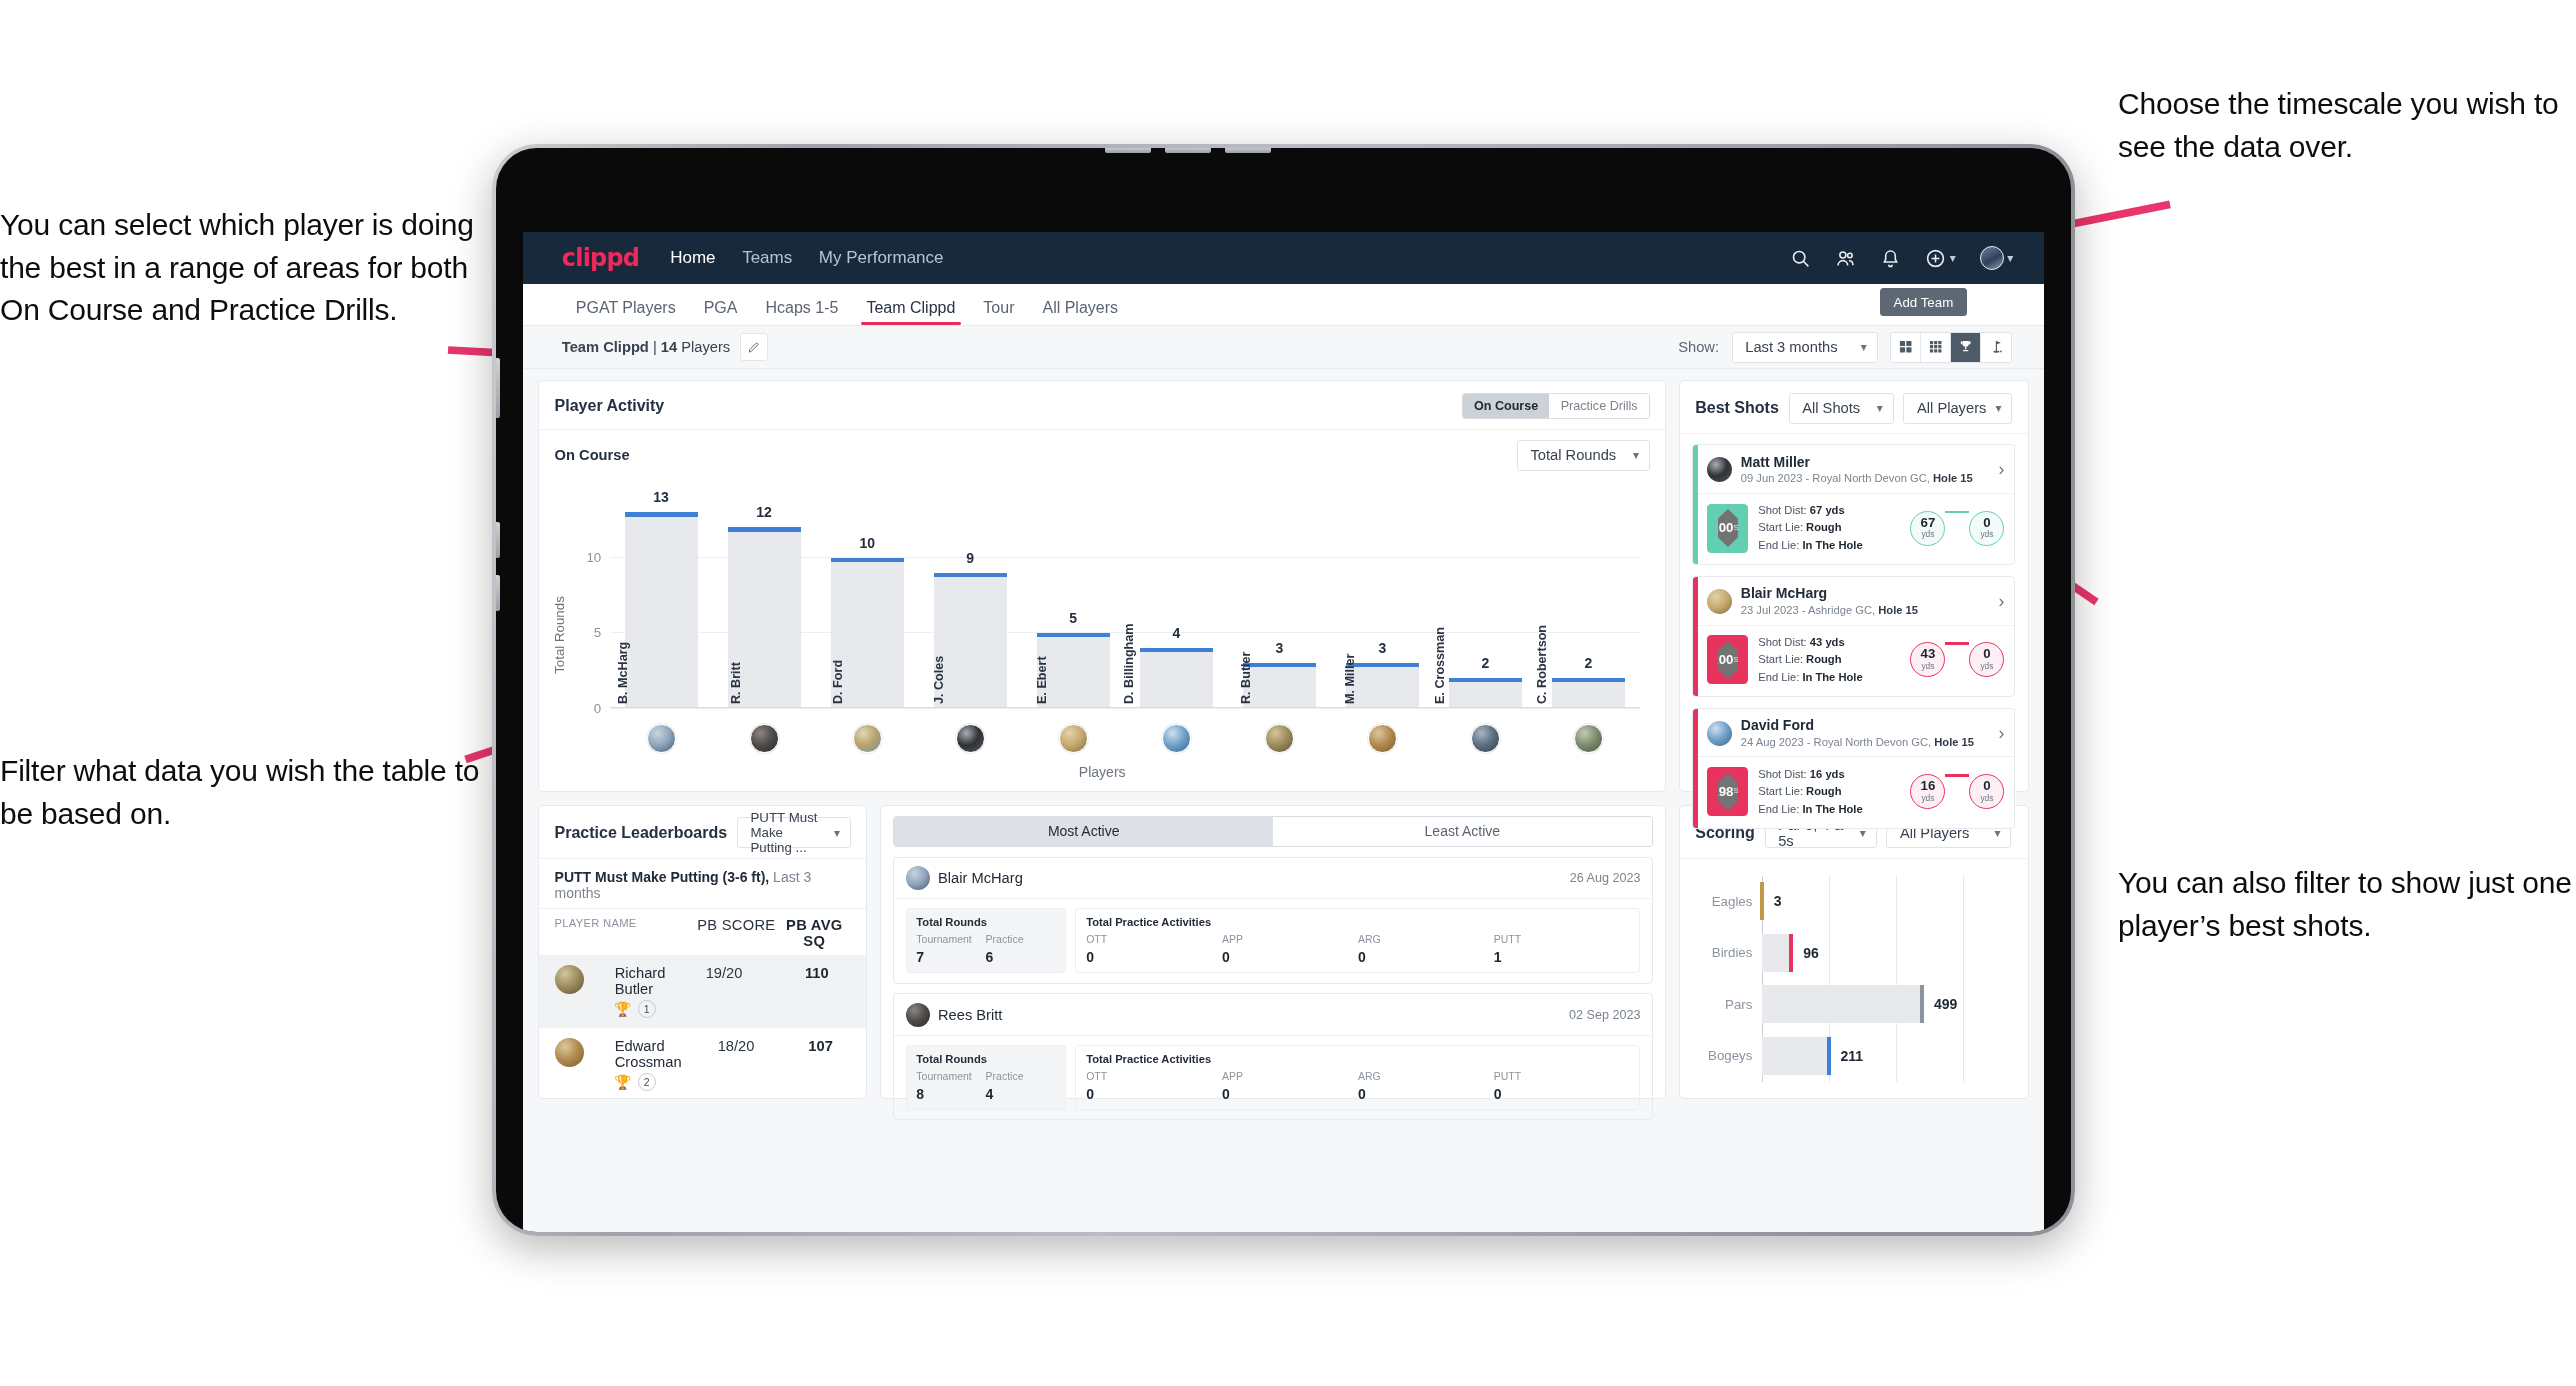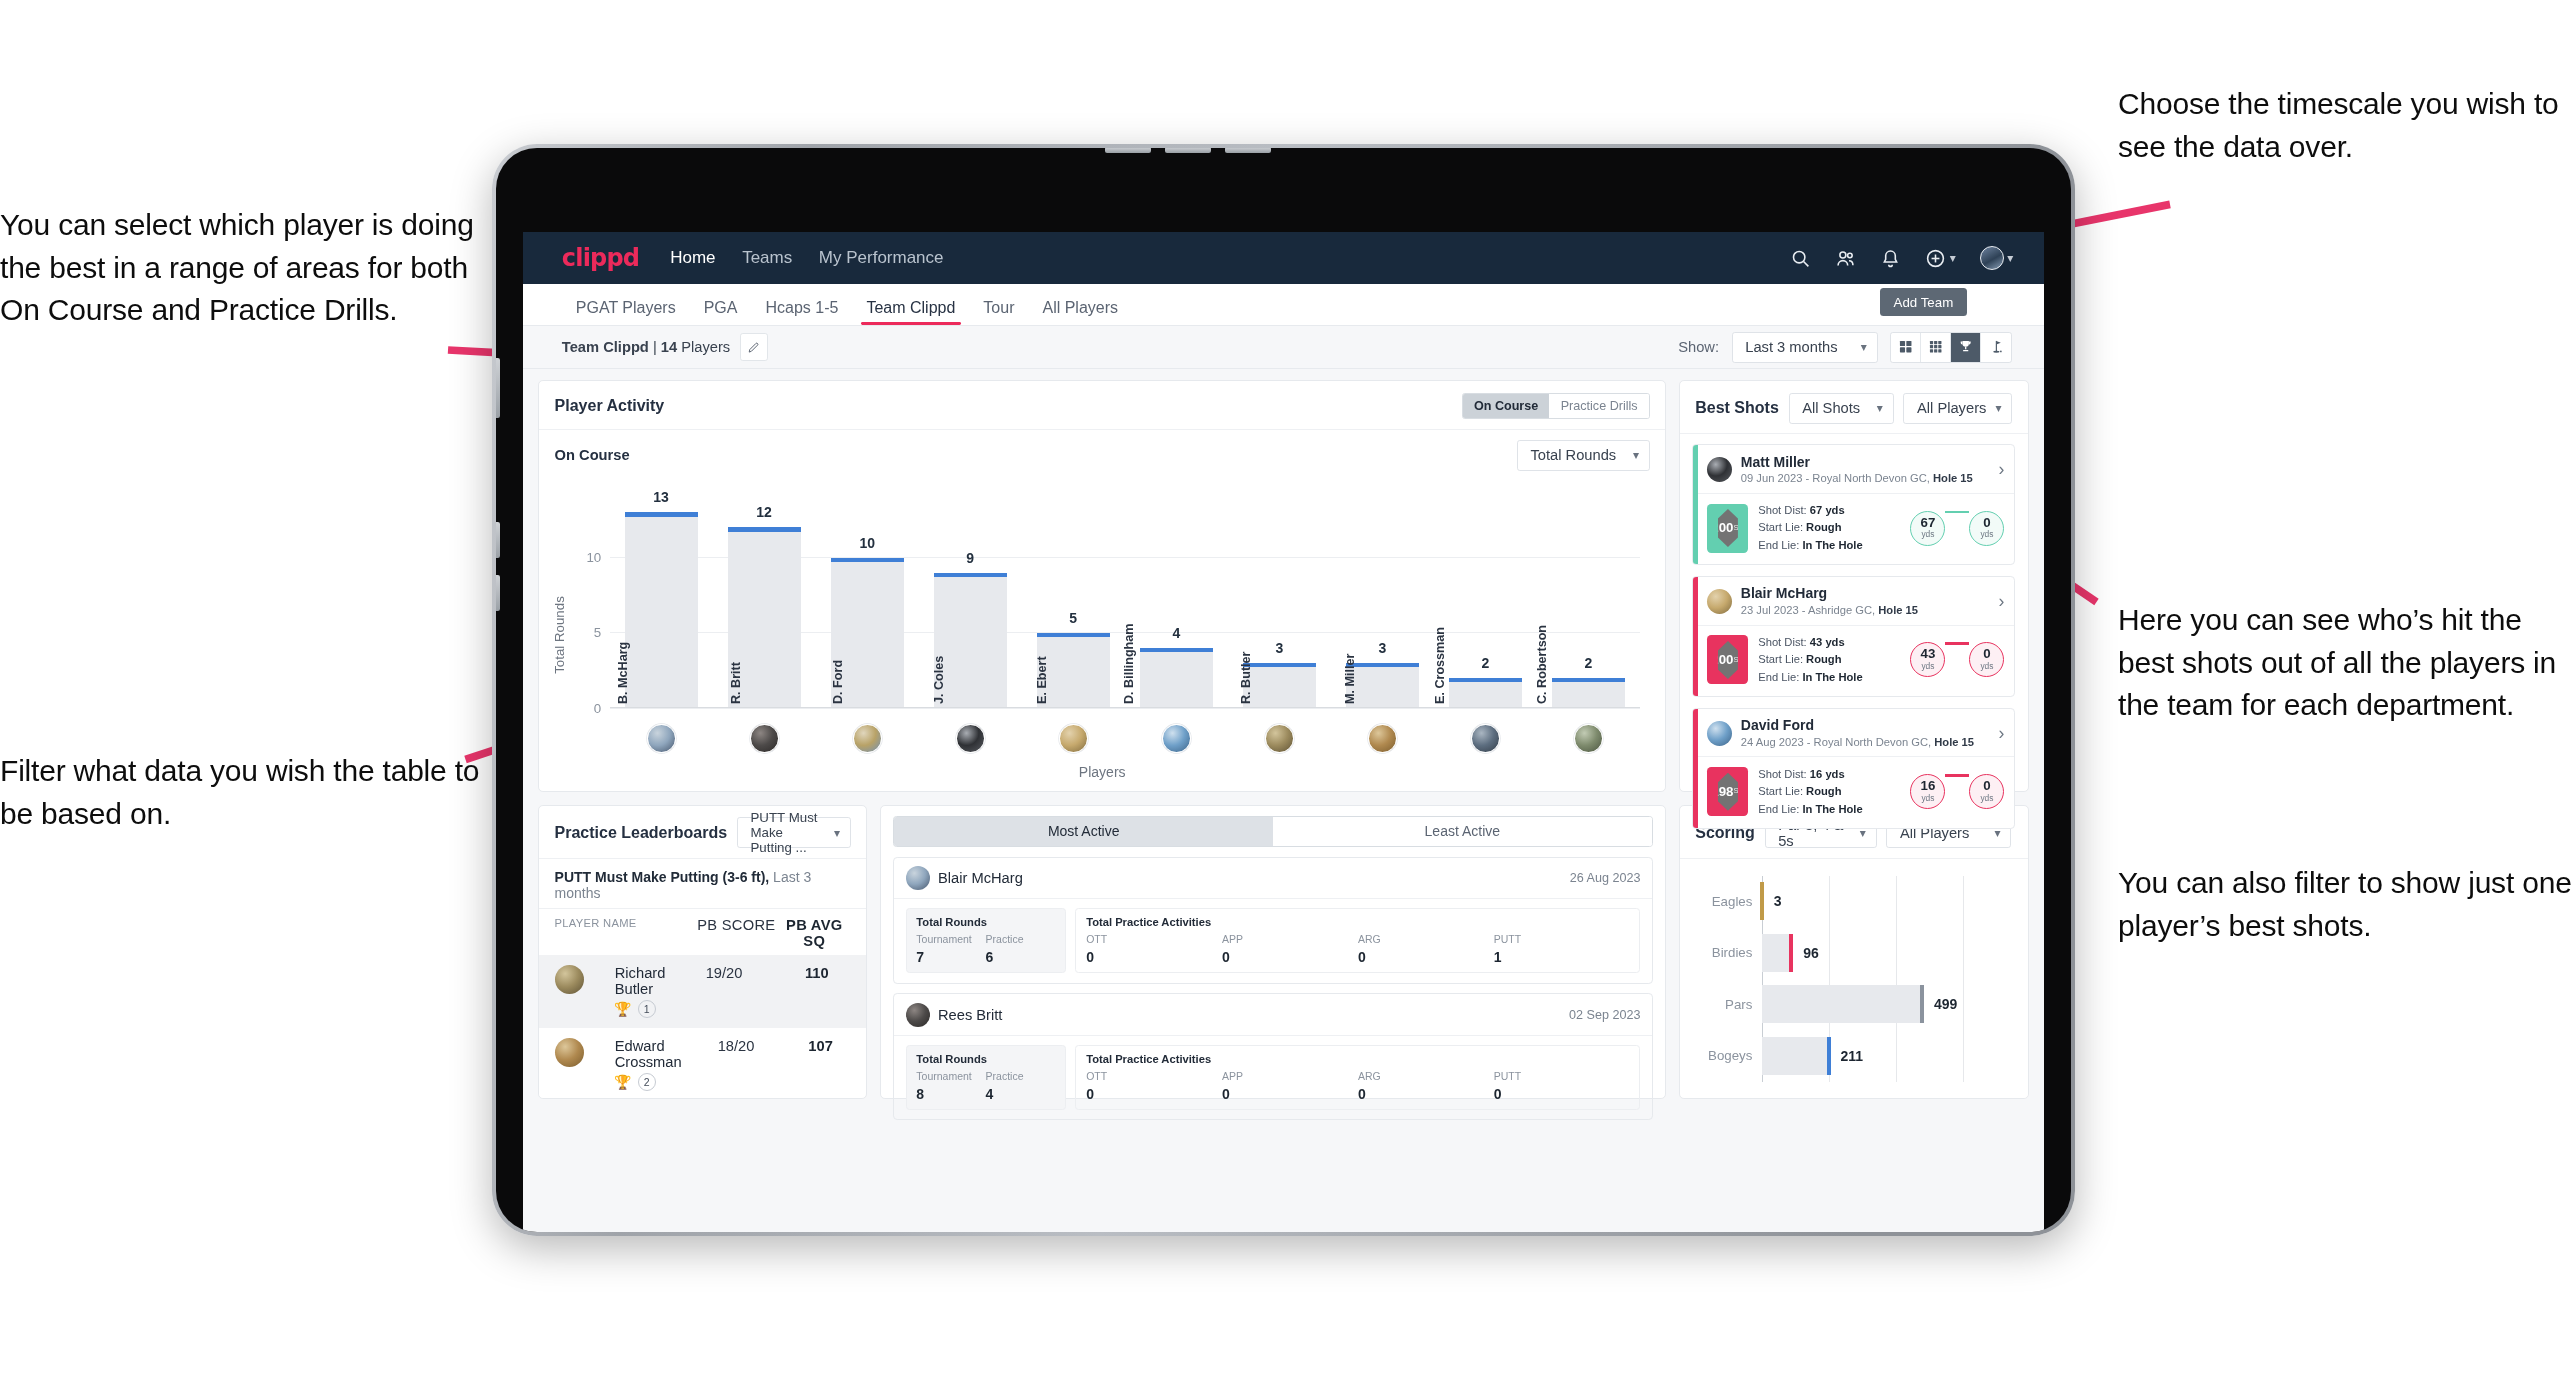--- a/index.html
+++ b/index.html
@@ -239,21 +239,20 @@
     </defs>
     <path d="M640,500 L1865,565" stroke="#e8356b" stroke-width="11" fill="none" marker-end="url(#ah)"></path>
     <path d="M665,1085 L1855,690" stroke="#e8356b" stroke-width="11" fill="none" marker-end="url(#ah)"></path>
     <path d="M3100,292 L2395,432" stroke="#e8356b" stroke-width="11" fill="none" marker-end="url(#ah)"></path>
     <path d="M2995,860 L2650,625" stroke="#e8356b" stroke-width="11" fill="none" marker-end="url(#ah)"></path>
   </svg>
 
   <div class="anno" id="anno-left-bot">Filter what data you wish the table to be based on.</div>
   <div class="anno" id="anno-left-top">You can select which player is doing the best in a range of areas for both On Course and Practice Drills.</div>
   <div class="anno" id="anno-right-top">Choose the timescale you wish to see the data over.</div>
-  <div class="anno" id="anno-right-mid">Here you can see who’s hit the best shots out of all the players in the team for each department.</div>
   <div class="anno" id="anno-right-bot">You can also filter to show just one player’s best shots.</div>
 
   <div id="tablet">
     <div id="tablet-inner">
       <div class="tab-btn" id="btn-top1"></div>
       <div class="tab-btn" id="btn-top2"></div>
       <div class="tab-btn" id="btn-top3"></div>
       <div class="tab-btn" id="btn-side1"></div>
       <div class="tab-btn" id="btn-side2"></div>
       <div class="tab-btn" id="btn-side3"></div>

